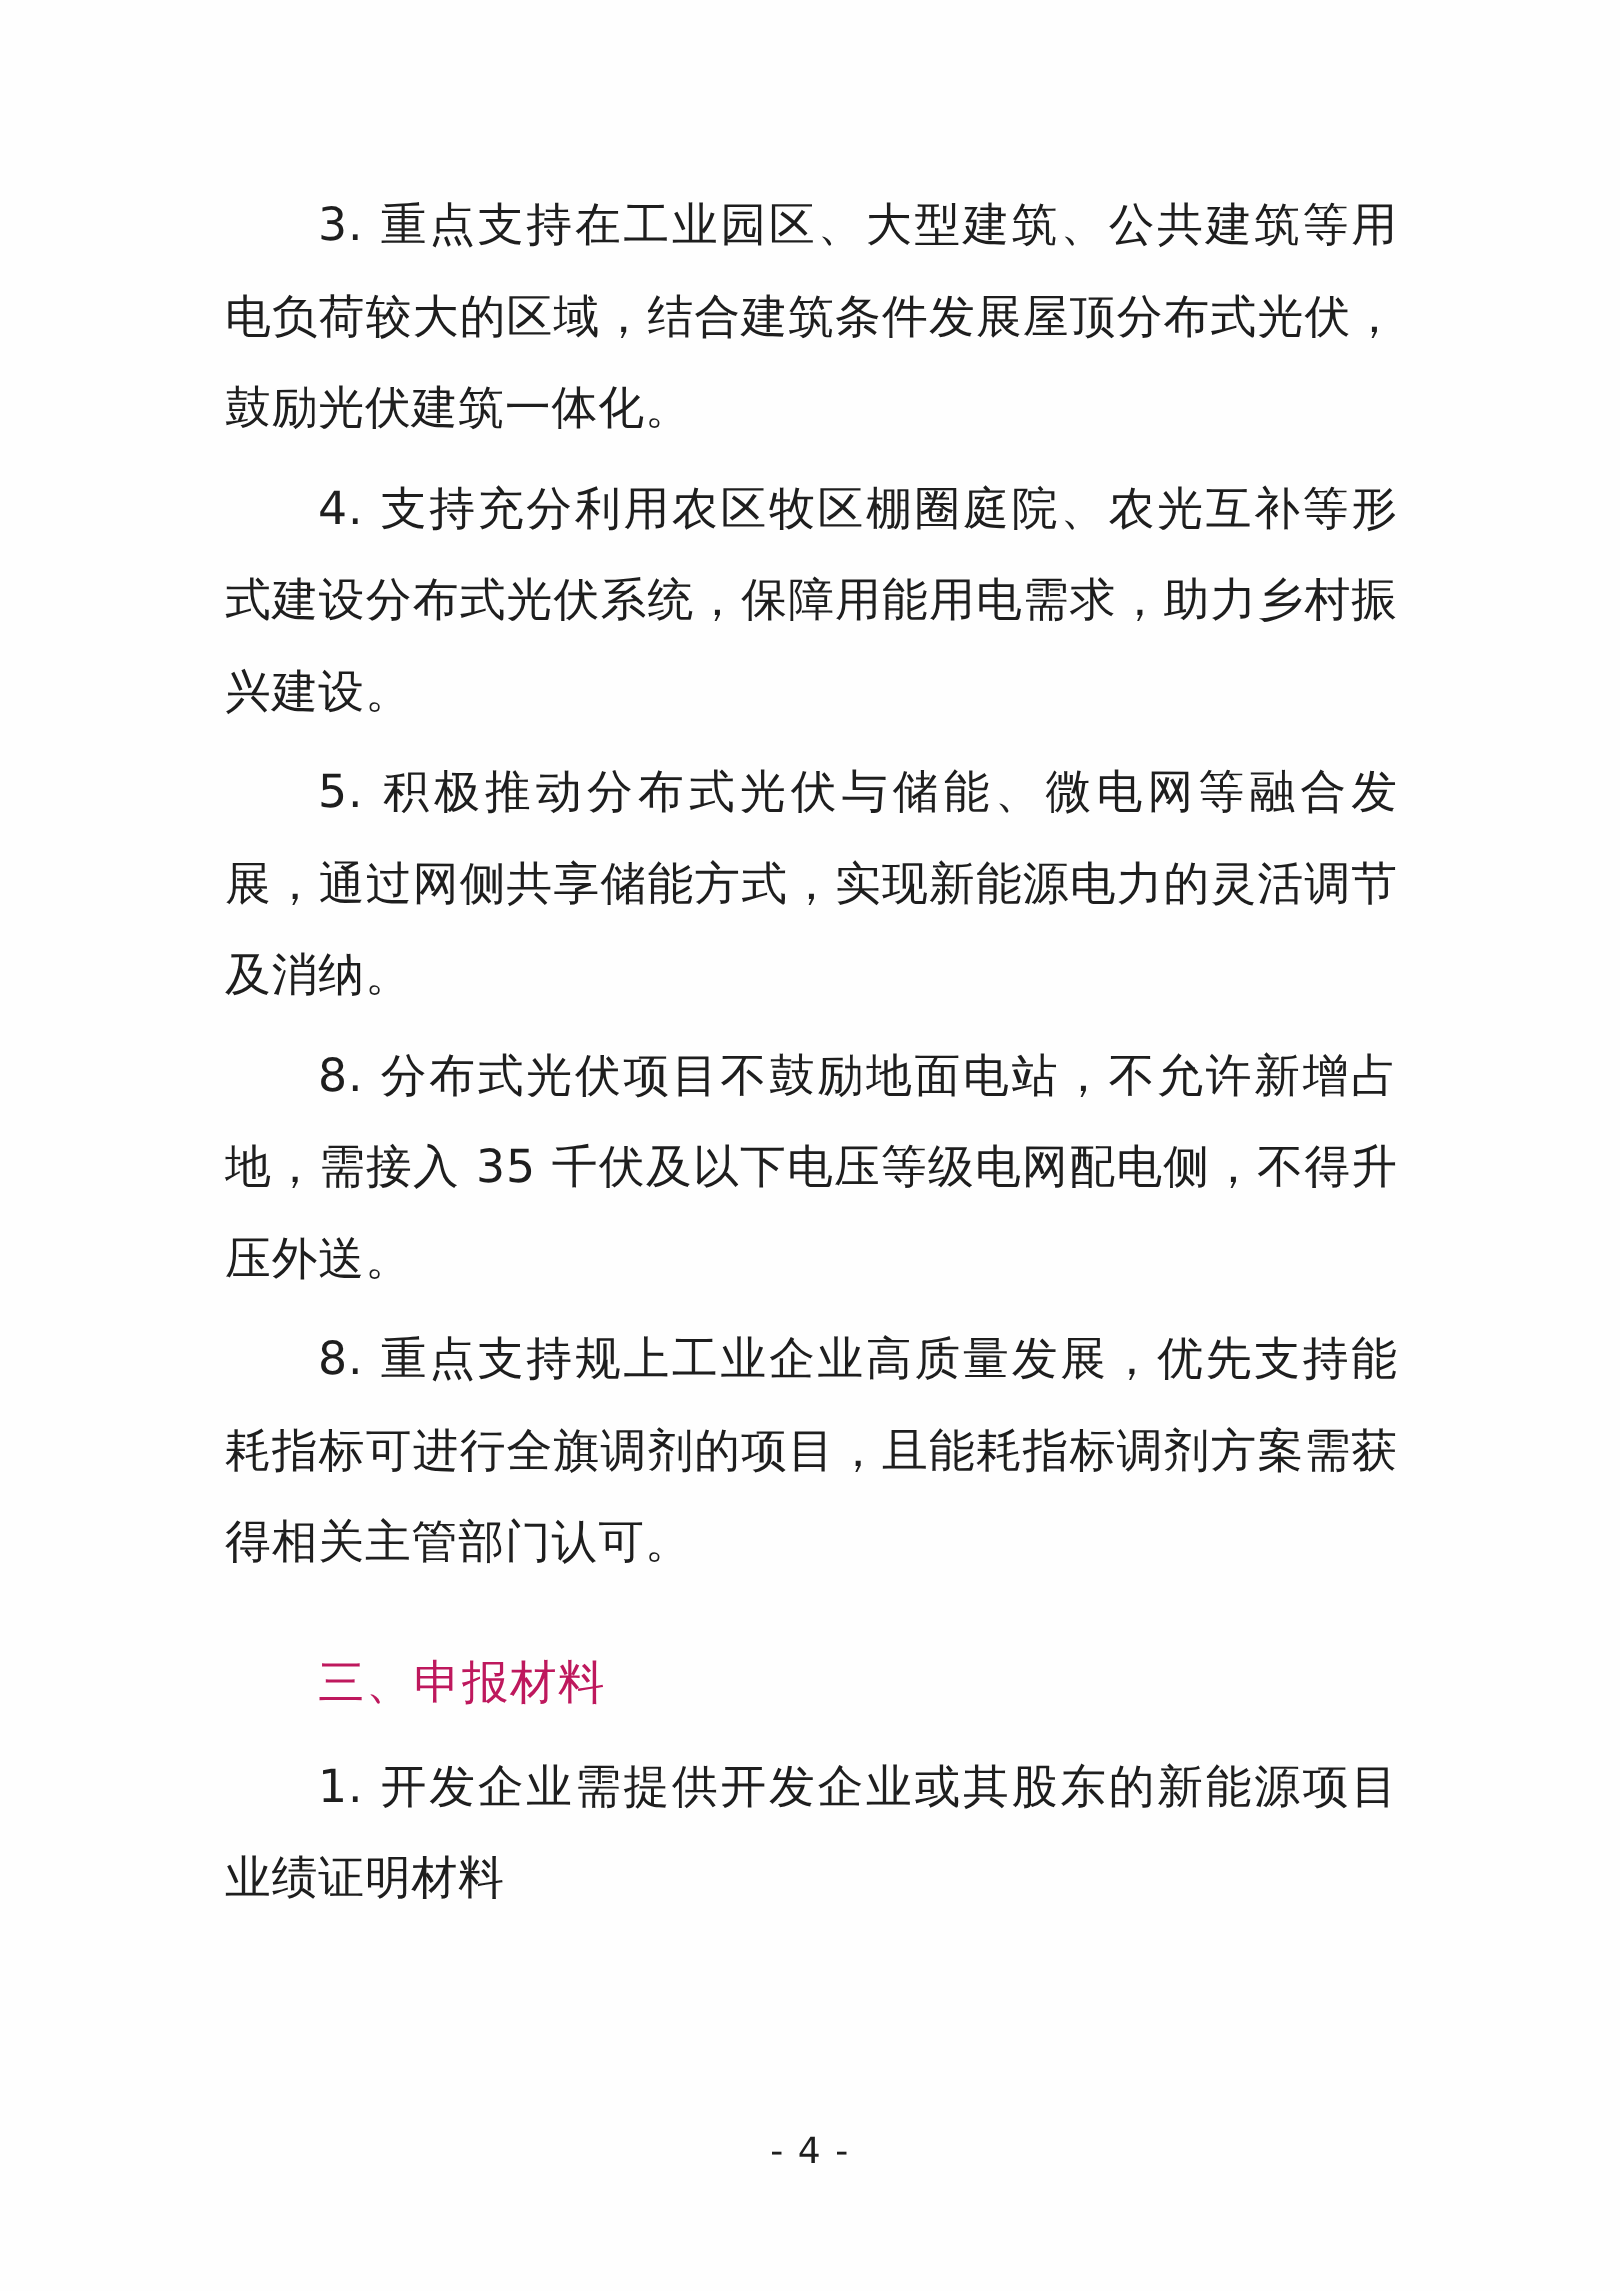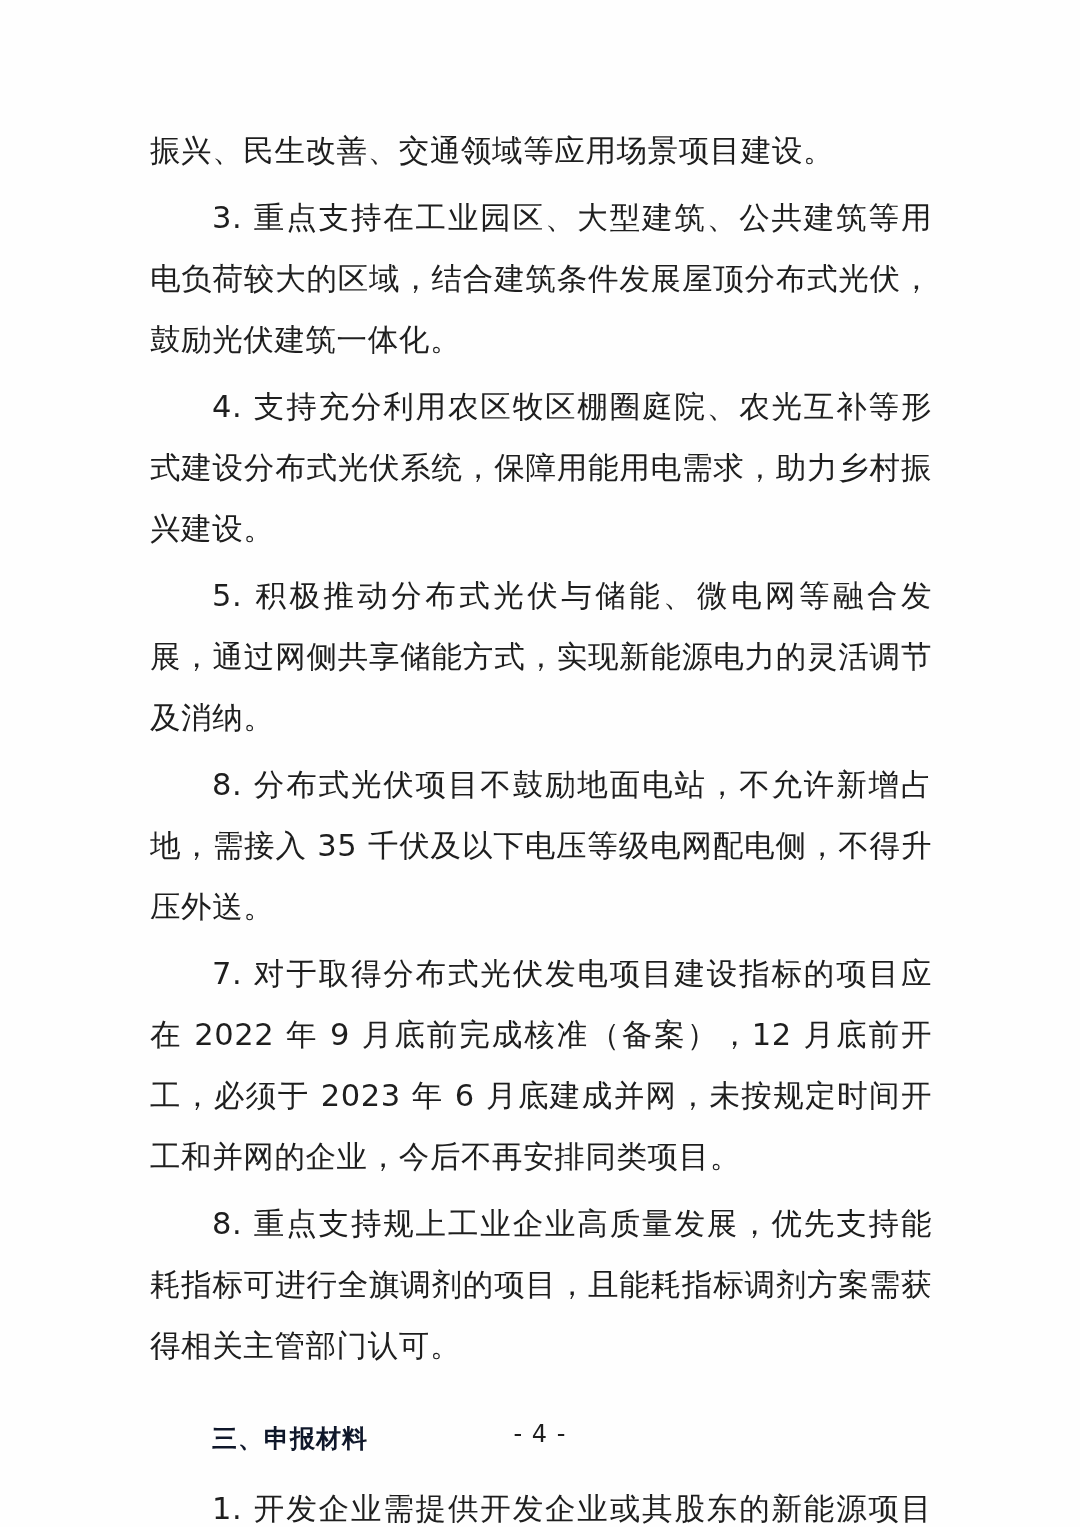--- a/index.html
+++ b/index.html
@@ -36,55 +36,53 @@
     text-align: justify;
     text-justify: inter-ideograph;
     color: #1e1e1e;
     font-weight: 400;
   }
   p.indent {
     text-indent: 62px;
   }
   p.heading {
     margin: 34px 0 10px 0;
-    font-size: 25px;
+    font-size: 31px;
     line-height: 58px;
-    font-weight: 700;
+    font-weight: 400;
     text-indent: 62px;
-    color: #0f172a;
+    color: #be185d;
     letter-spacing: 1px;
   }
   .pagenum {
     position: absolute;
     top: 1420px;
     left: 0;
     width: 1080px;
     text-align: center;
     font-size: 24px;
     color: #1e1e1e;
     letter-spacing: 1px;
   }
 </style>
 </head>
 <body>
 
 <div class="page">
   <div class="content">
 
-    <p class="para">振兴、民生改善、交通领域等应用场景项目建设。</p>
 
     <p class="para indent">3. 重点支持在工业园区、大型建筑、公共建筑等用电负荷较大的区域，结合建筑条件发展屋顶分布式光伏，鼓励光伏建筑一体化。</p>
 
     <p class="para indent">4. 支持充分利用农区牧区棚圈庭院、农光互补等形式建设分布式光伏系统，保障用能用电需求，助力乡村振兴建设。</p>
 
     <p class="para indent">5. 积极推动分布式光伏与储能、微电网等融合发展，通过网侧共享储能方式，实现新能源电力的灵活调节及消纳。</p>
 
     <p class="para indent">8. 分布式光伏项目不鼓励地面电站，不允许新增占地，需接入 35 千伏及以下电压等级电网配电侧，不得升压外送。</p>
 
-    <p class="para indent">7. 对于取得分布式光伏发电项目建设指标的项目应在 2022 年 9 月底前完成核准（备案），12 月底前开工，必须于 2023 年 6 月底建成并网，未按规定时间开工和并网的企业，今后不再安排同类项目。</p>
 
     <p class="para indent">8. 重点支持规上工业企业高质量发展，优先支持能耗指标可进行全旗调剂的项目，且能耗指标调剂方案需获得相关主管部门认可。</p>
 
     <p class="heading">三、申报材料</p>
 
     <p class="para indent">1. 开发企业需提供开发企业或其股东的新能源项目业绩证明材料</p>
 
   </div>
 
   <div class="pagenum">- 4 -</div>

